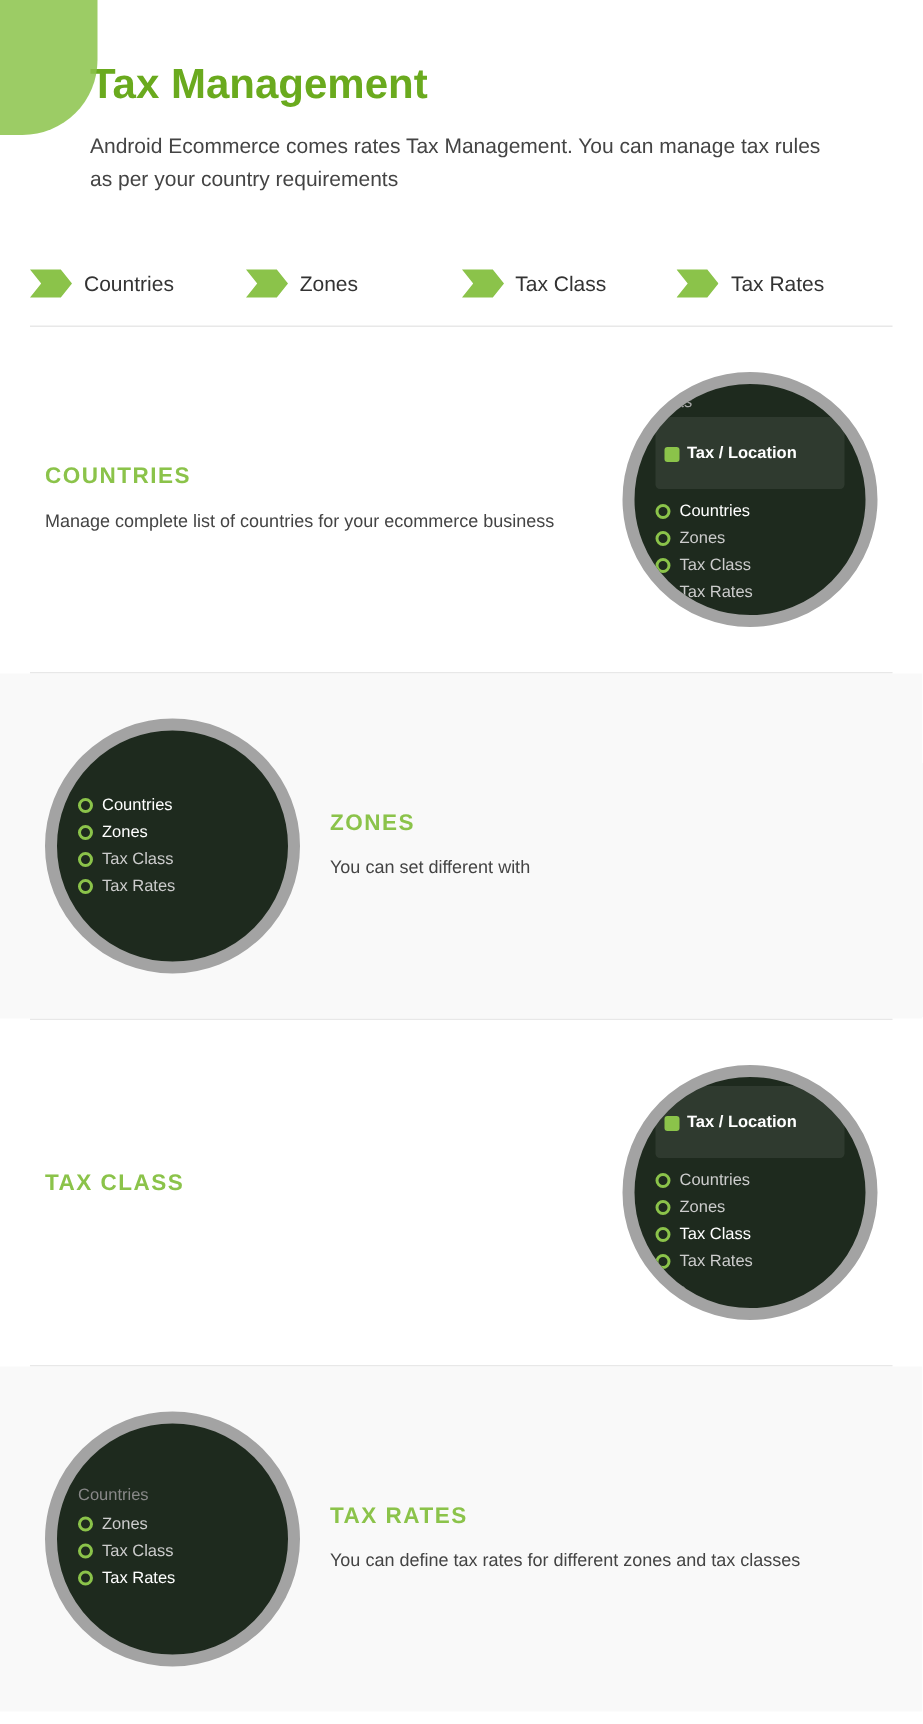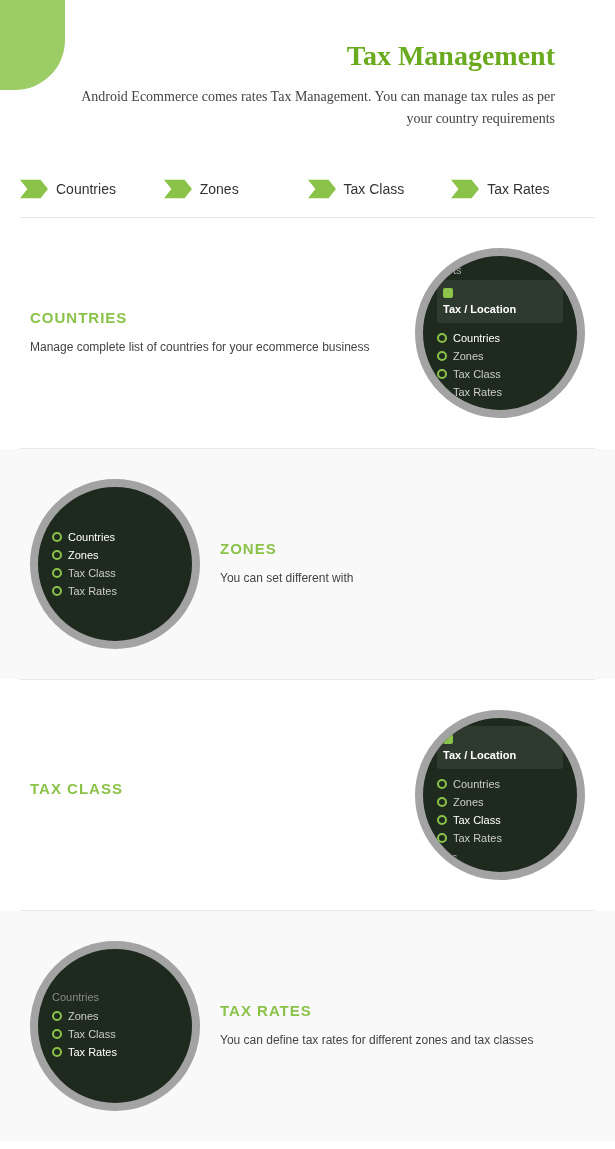--- a/index.html
+++ b/index.html
@@ -6,24 +6,23 @@
     body {
       font-family: 'Segoe UI', Arial, sans-serif;
       background: #fff;
       width: 615px;
       min-height: 1149px;
       overflow-x: hidden;
     }
 
     
     .header-section {
-      text-align: right;
+      text-align: left;
       padding: 40px 60px 30px;
       position: relative;
-      font-family: Liberation Serif, serif;
     }
     .green-blob {
       position: absolute;
       top: 0; left: 0;
       width: 65px; height: 90px;
       background: #8bc34a;
       border-radius: 0 0 50px 0;
       opacity: 0.85;
     }
     .header-title {
@@ -116,27 +115,26 @@
       padding: 10px 14px;
     }
     .circle-mockup.right {
       margin-left: 20px;
     }
     .circle-mockup.left {
       margin-right: 20px;
     }
     .mock-location-row {
       display: flex;
-      align-items: flex-start;
+      align-items: flex-end;
       gap: 5px;
       background: rgba(255,255,255,0.08);
       border-radius: 3px;
-      padding: 8px 6px;
+      padding: 18px 6px;
       margin-bottom: 6px;
-      flex-direction: column;
     }
     .mock-location-icon {
       width: 10px;
       height: 10px;
       background: #8bc34a;
       border-radius: 2px;
       flex-shrink: 0;
     }
     .mock-location-label {
       font-size: 11px;

